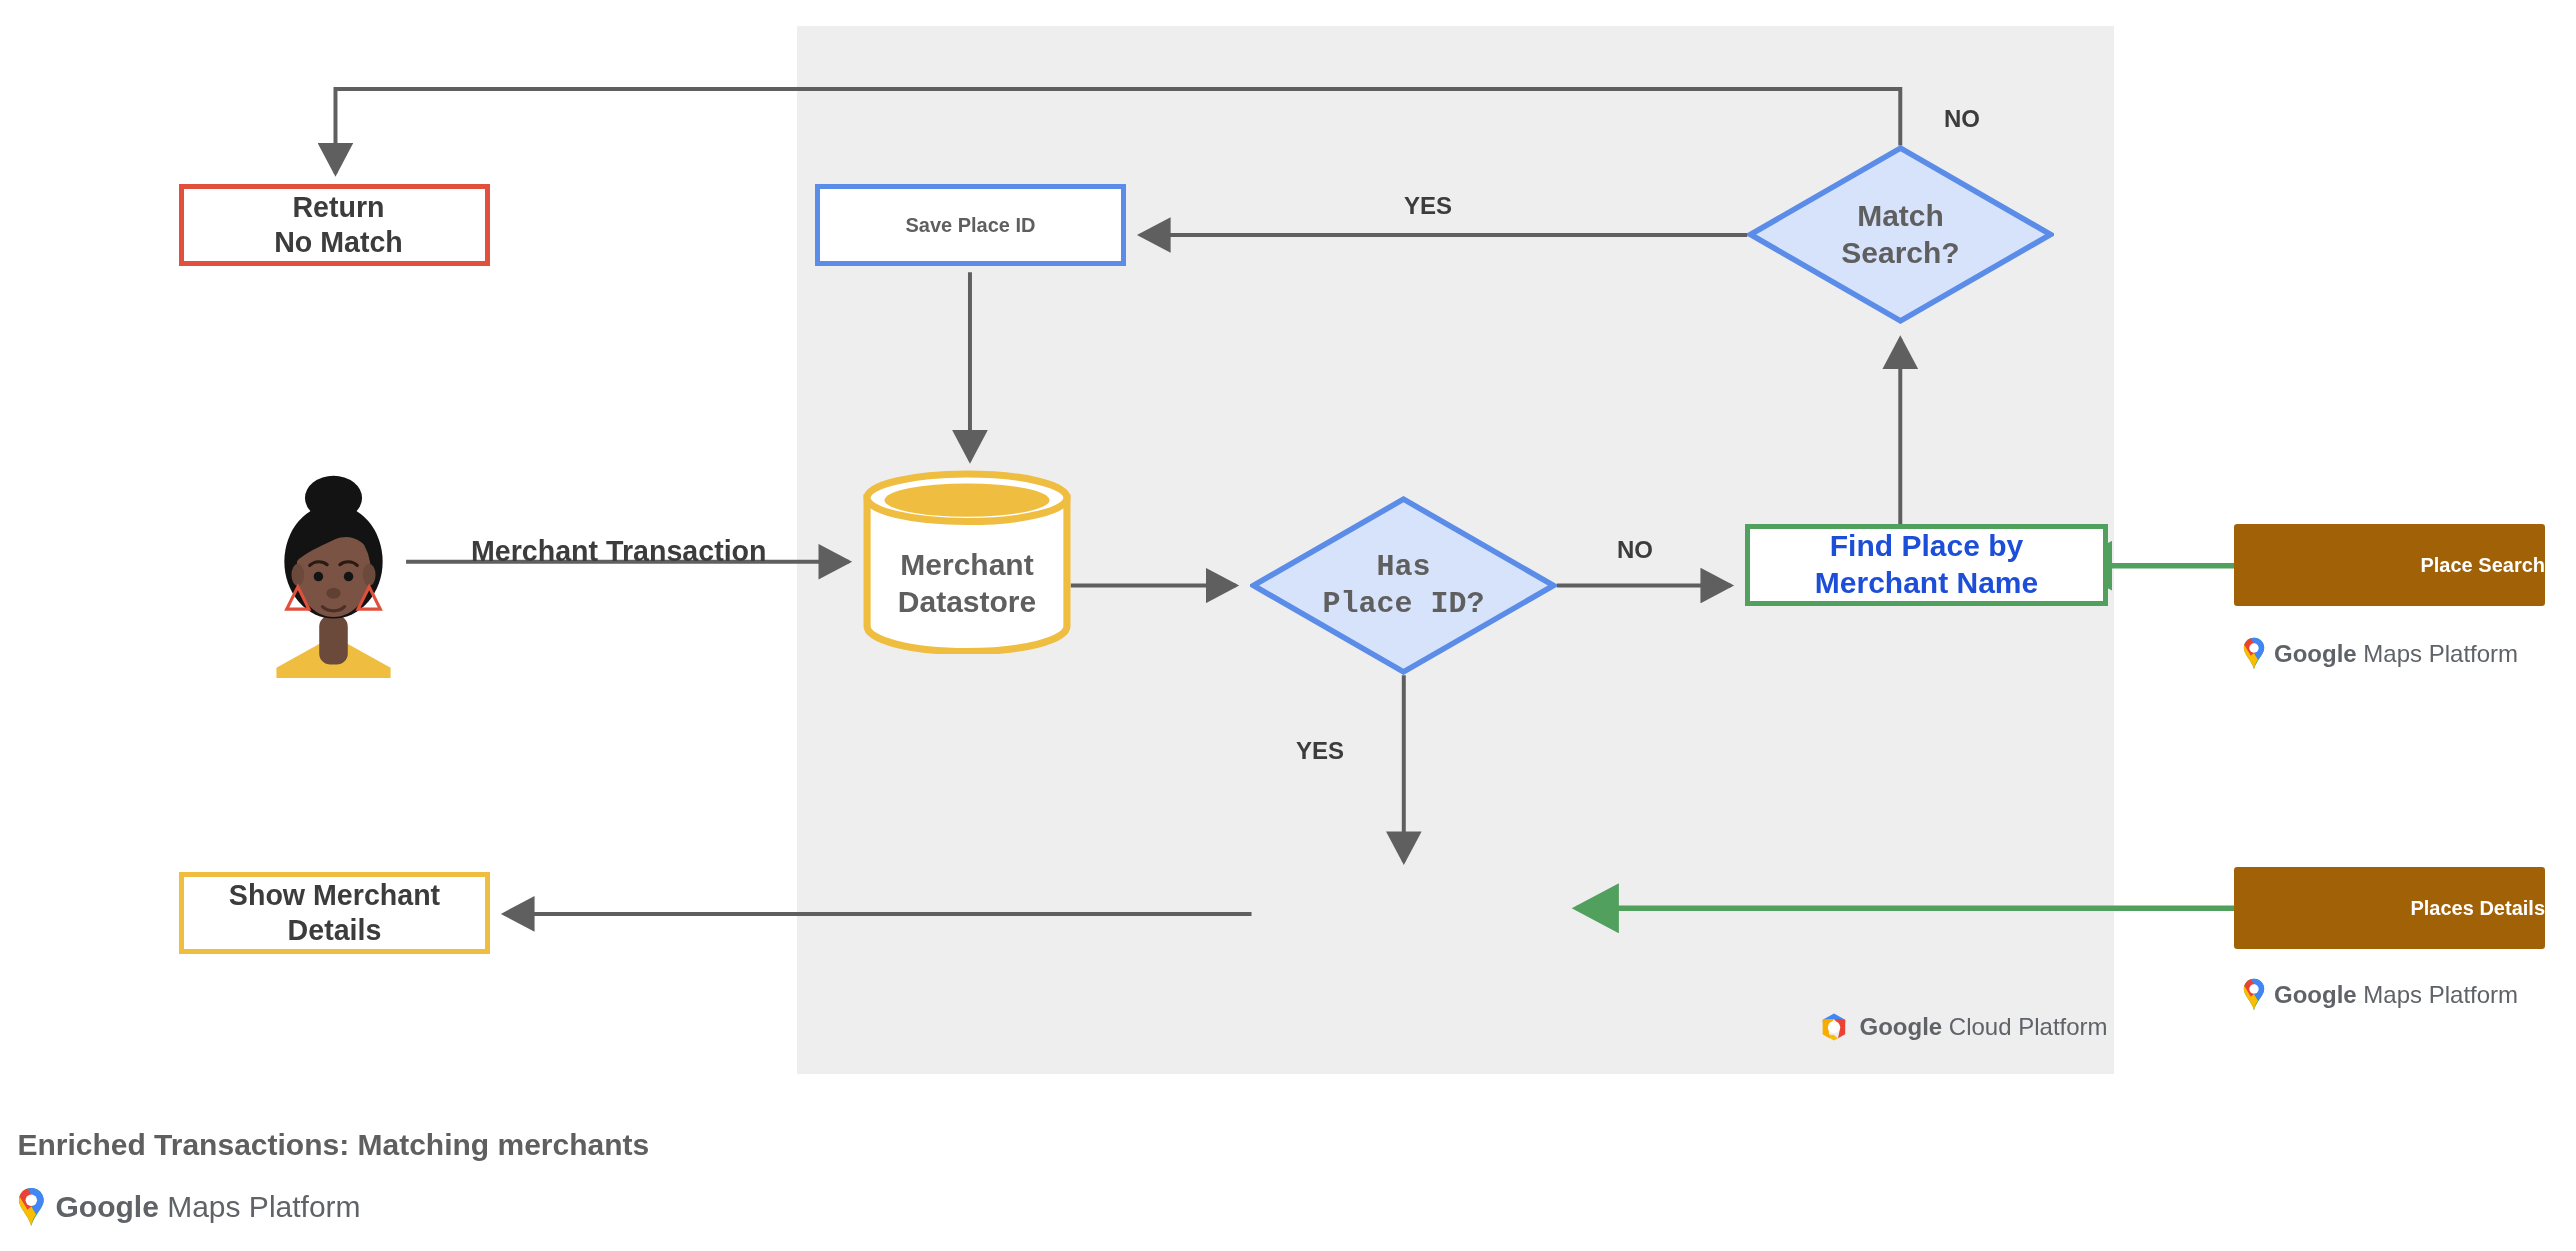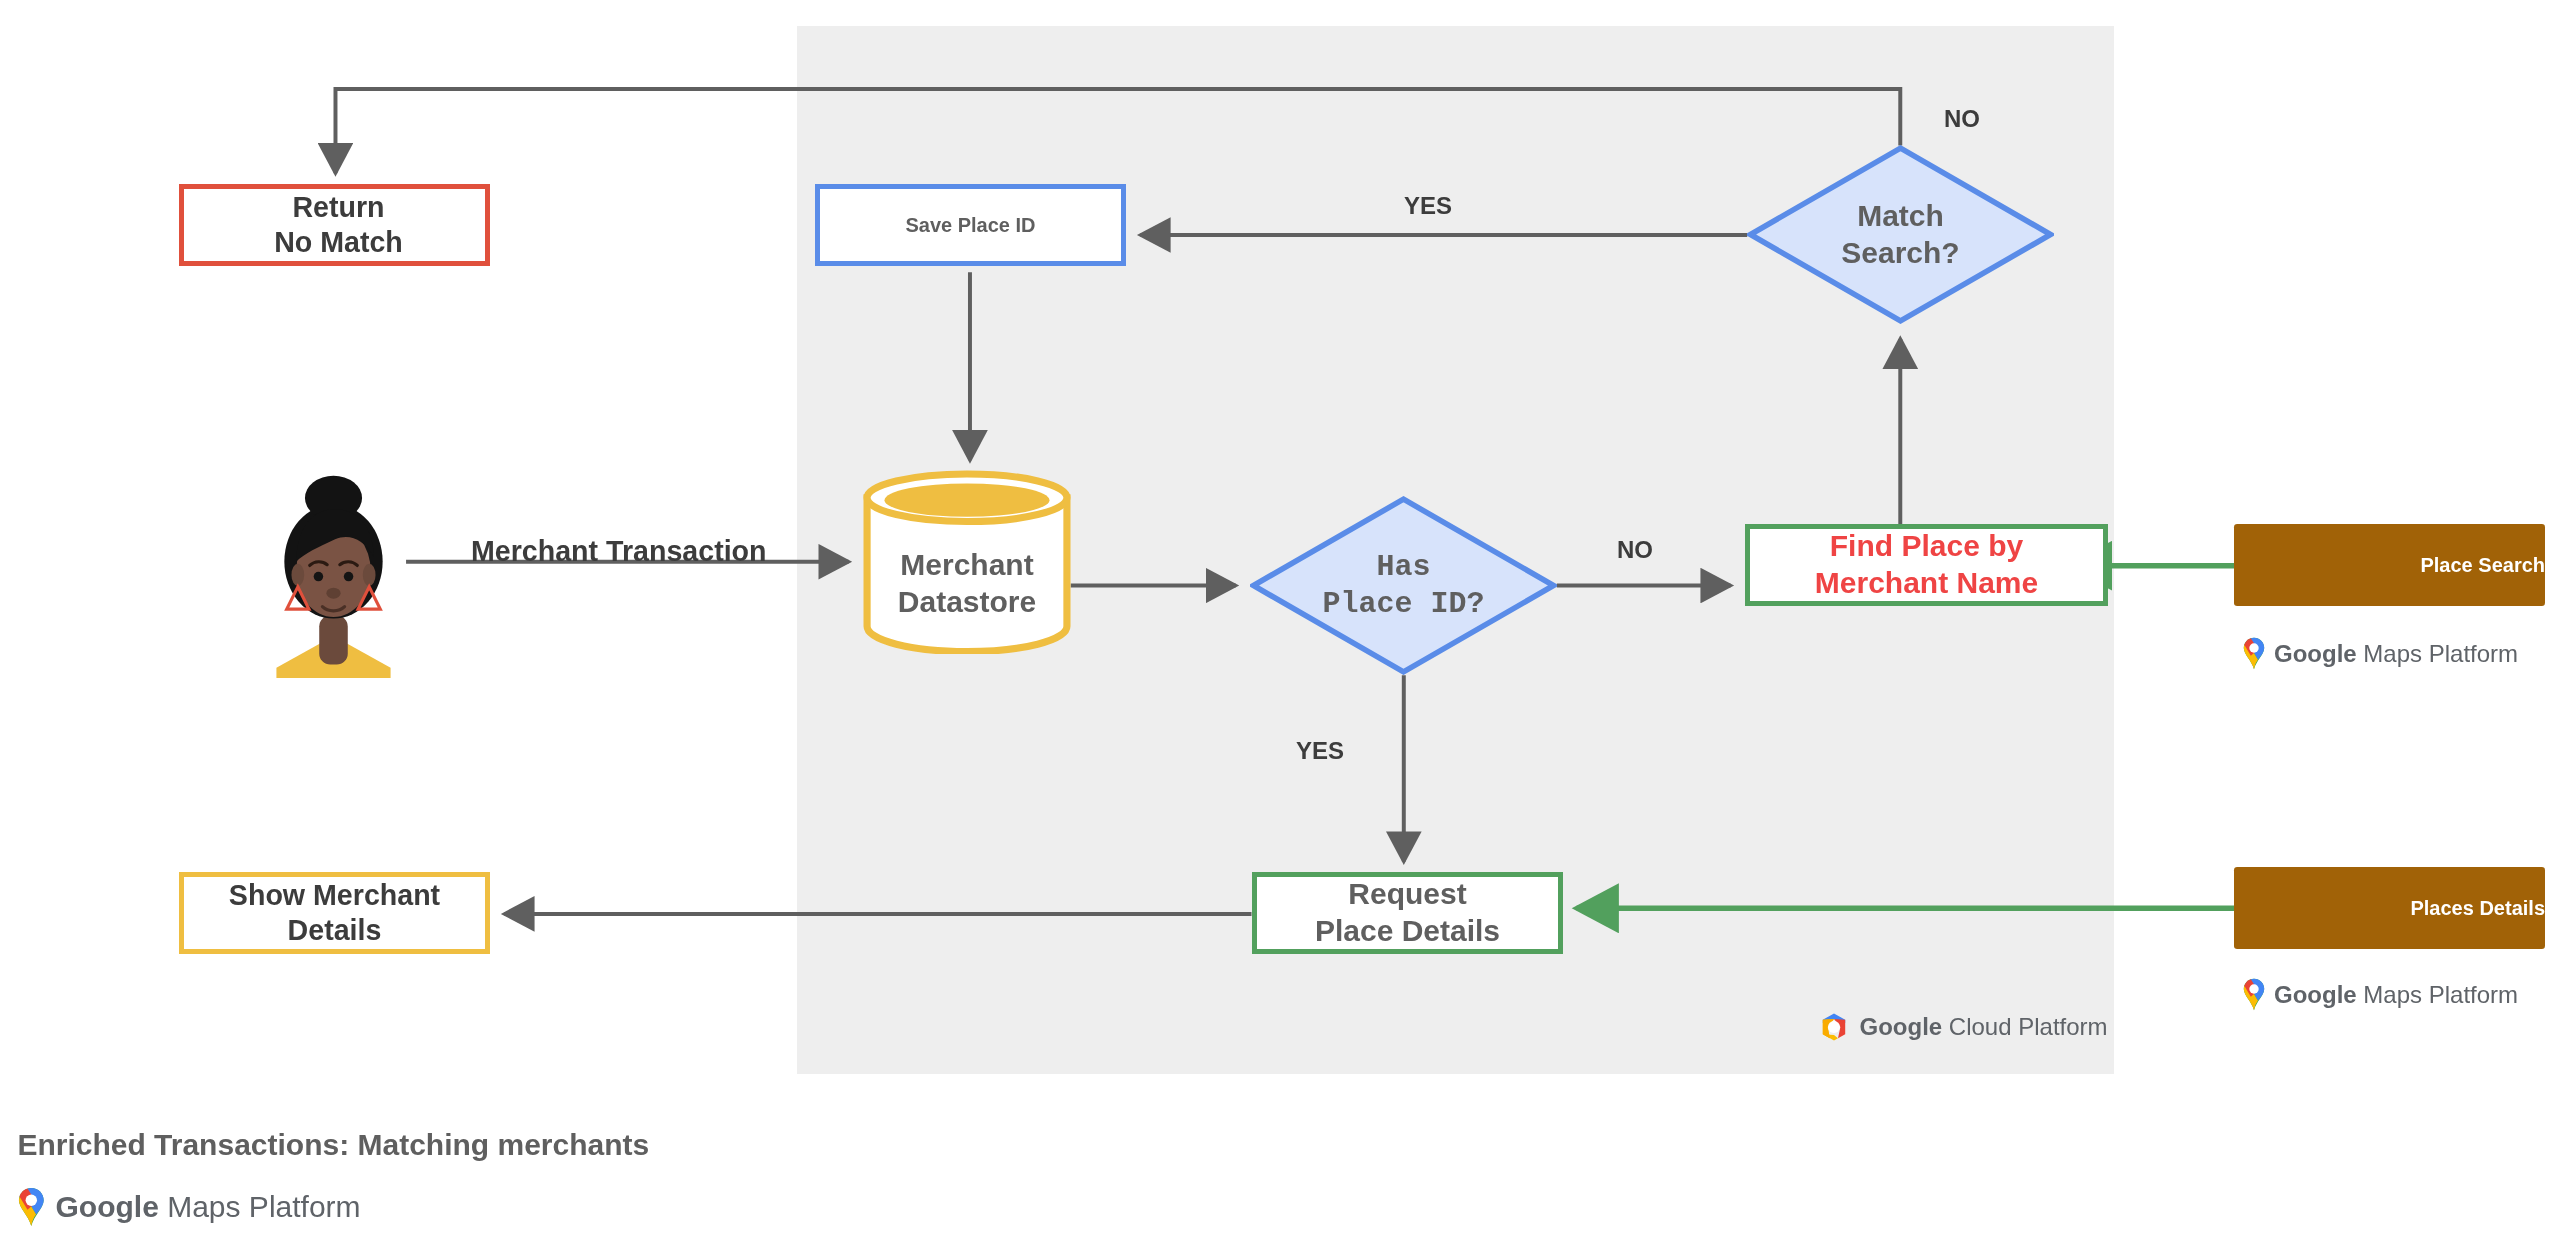--- a/index.html
+++ b/index.html
@@ -59,21 +59,21 @@
   .node-save-place-id {
     left: 815px; top: 184px; width: 311px; height: 82px;
     border: 5.6px solid #5A8CE8;
     font-size: 20px;
     color: #5f5f5f;
   }
   .node-find-place {
     left: 1745px; top: 524px; width: 363px; height: 82px;
     border: 5.6px solid #52A05D;
     font-size: 30px;
-    color: #ef4444;
+    color: #1d4ed8;
   }
   .node-request-place-details {
     left: 1252px; top: 872px; width: 311px; height: 82px;
     border: 5.6px solid #52A05D;
     font-size: 30px;
     color: #5f5f5f;
   }
   .node-show-merchant-details {
     left: 179px; top: 872px; width: 311px; height: 82px;
     border: 5.6px solid #EFBE41;
@@ -320,26 +320,20 @@
     </div>
   </div>
 
   <div class="node boxnode node-find-place">
     <div>
       <span>Find Place by</span><br>
       <span>Merchant Name</span>
     </div>
   </div>
 
-  <div class="node boxnode node-request-place-details">
-    <div>
-      <span>Request</span><br>
-      <span>Place Details</span>
-    </div>
-  </div>
 
   <div class="node boxnode node-show-merchant-details">
     <div>
       <span>Show Merchant</span><br>
       <span>Details</span>
     </div>
   </div>
 
   <div class="cta cta-place-search">
     <span>Place Search</span>

